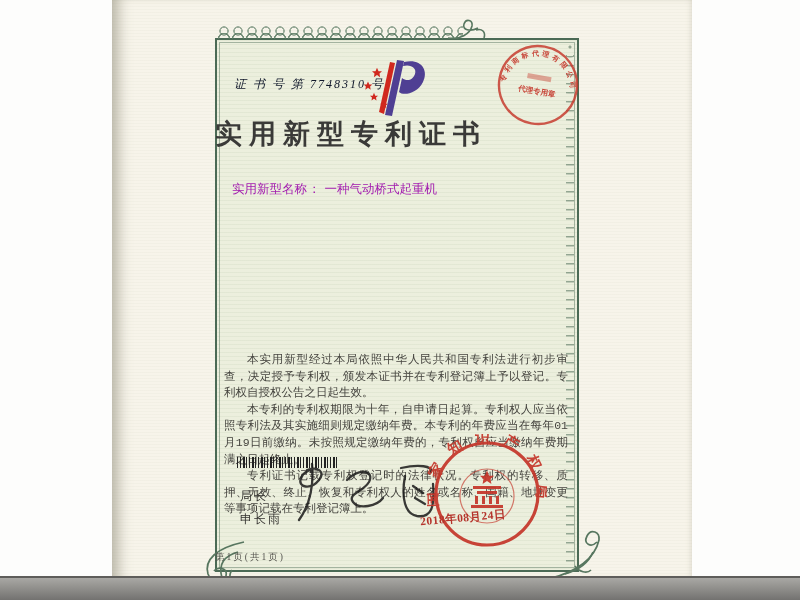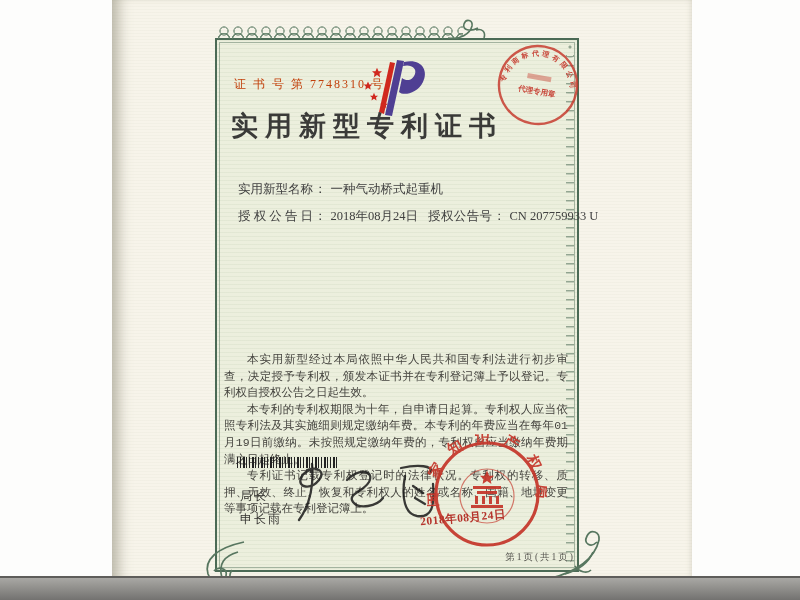--- a/index.html
+++ b/index.html
@@ -19,41 +19,41 @@
   .frame::after{content:"";position:absolute;inset:0;pointer-events:none;
          background:repeating-linear-gradient(180deg, rgba(110,140,100,.08) 0 1px, transparent 1px 4px);}
   .right-deco{position:absolute;left:566px;top:42px;width:8px;height:522px;pointer-events:none;
          background:repeating-radial-gradient(circle at 4px 5px, rgba(75,106,85,.55) 0 1px, transparent 2px 9px);}
   .top-lace{position:absolute;left:217px;top:22px;width:246px;height:17px;pointer-events:none;
          background-image:
           radial-gradient(circle at 7px 17px, rgba(90,122,98,0) 4.5px, rgba(90,122,98,.85) 5px 6px, rgba(90,122,98,0) 6.5px),
           radial-gradient(circle at 7px 9px, rgba(90,122,98,0) 3px, rgba(90,122,98,.6) 3.5px 4.5px, rgba(90,122,98,0) 5px);
          background-size:14px 17px;background-repeat:repeat-x;}
   
-  .certno{position:absolute;left:234px;top:76px;font-size:12px;letter-spacing:2px;color:#c2410c;}
-  .title{position:absolute;left:215px;top:108px;width:304px;text-align:center;font-size:27px;
+  .certno{position:absolute;left:234px;top:76px;font-size:12px;letter-spacing:2px;color:#0f172a;font-style:italic;}
+  .title{position:absolute;left:215px;top:116px;width:304px;text-align:left;font-size:27px;
          font-weight:600;letter-spacing:7px;color:#3a3a38;}
-  .frows{position:absolute;left:238px;top:176px;width:350px;font-size:12.5px;color:#404040;}
+  .frows{position:absolute;left:232px;top:176px;width:350px;font-size:12.5px;color:#a21caf;}
   .frow{height:26.8px;line-height:26.8px;white-space:nowrap;position:relative;}
   .flabel{display:inline-block;width:75px;text-align:justify;text-align-last:justify;vertical-align:top;}
   .fcolon{display:inline-block;margin:0 4px 0 1px;}
   .fcell2{position:absolute;left:190px;top:0;}
   .fcell2 .flabel{width:64px;}
   .bodytext{position:absolute;left:224px;top:352px;width:344px;font-size:11.5px;line-height:16.6px;
          color:#45443f;text-align:justify;}
   .bodytext p{margin:0;text-indent:2em;font-family:Liberation Mono, monospace;}
   .barcode{position:absolute;left:237px;top:457px;width:100px;height:11px;
          background:repeating-linear-gradient(90deg,#222 0 1px,transparent 1px 3px,#222 3px 4px,transparent 4px 6px,#222 6px 8px,transparent 8px 9px);}
   .officer{position:absolute;left:240px;top:485px;font-size:12px;letter-spacing:2px;color:#33322f;line-height:23px;}
   .sig{position:absolute;left:285px;top:458px;}
   .sealmain{position:absolute;left:427px;top:434px;opacity:.93;}
   .sealdate{position:absolute;left:420px;top:509px;width:120px;font-size:11.5px;font-weight:600;
          color:#b5342c;letter-spacing:.5px;transform:rotate(-5deg);}
   .sealagency{position:absolute;left:495px;top:42px;transform:rotate(10deg);opacity:.92;}
-  .footer{position:absolute;left:215px;top:551px;width:360px;text-align:right;font-size:9.5px;
+  .footer{position:absolute;left:215px;top:551px;width:360px;text-align:left;font-size:9.5px;
          letter-spacing:2px;color:#55544f;}
   .logo{position:absolute;left:360px;top:56px;}
   .orn{position:absolute;pointer-events:none;}
 </style>
 </head>
 <body>
 
 <div class="stage">
 
   <div class="paper"></div>
@@ -88,26 +88,20 @@
     </text>
     <rect x="31" y="33" width="24" height="5" fill="#c5372b" opacity=".45"></rect>
     <text x="43" y="52" text-anchor="middle" font-size="7.5" font-weight="bold" fill="#c5372b">代理专用章</text>
   </svg>
 
   <div class="title">实用新型专利证书</div>
 
   <div class="frows">
     <div class="frow">
       <span class="flabel">实用新型名称</span><span class="fcolon">：</span><span>一种气动桥式起重机</span>
-    </div>
-    <div class="frow">
-      <span class="flabel">授权公告日</span><span class="fcolon">：</span><span>2018年08月24日</span>
-      <span class="fcell2">
-        <span class="flabel">授权公告号</span><span class="fcolon">：</span><span>CN 207759933 U</span>
-      </span>
     </div>
   </div>
 
   <div class="bodytext">
     <p>本实用新型经过本局依照中华人民共和国专利法进行初步审查，决定授予专利权，颁发本证书并在专利登记簿上予以登记。专利权自授权公告之日起生效。</p>
     <p>本专利的专利权期限为十年，自申请日起算。专利权人应当依照专利法及其实施细则规定缴纳年费。本专利的年费应当在每年01月19日前缴纳。未按照规定缴纳年费的，专利权自应当缴纳年费期满之日起终止。</p>
     <p>专利证书记载专利权登记时的法律状况。专利权的转移、质押、无效、终止、恢复和专利权人的姓名或名称、国籍、地址变更等事项记载在专利登记簿上。</p>
   </div>
 
   <div class="barcode"></div>

